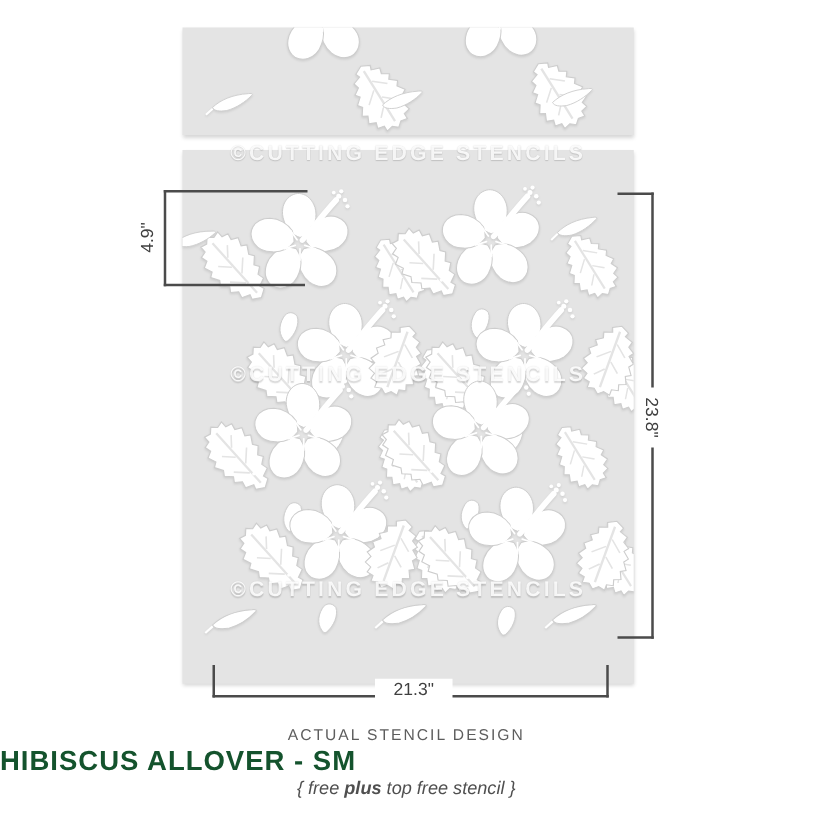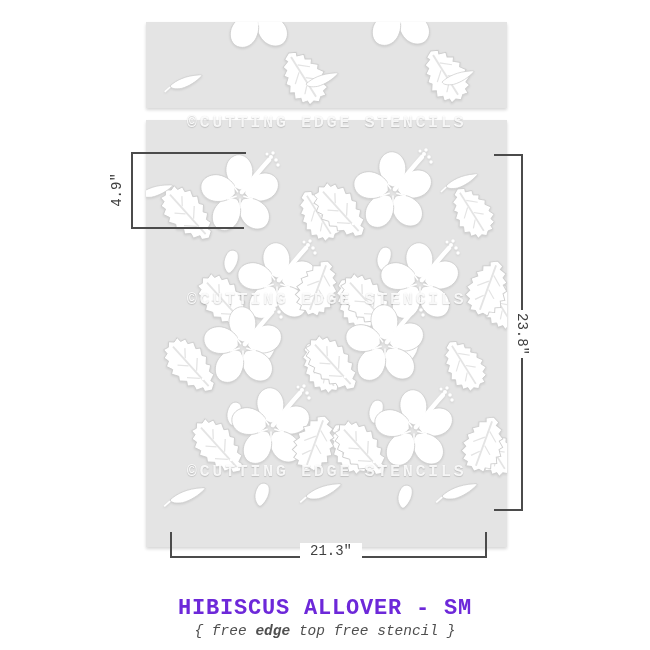--- a/index.html
+++ b/index.html
@@ -1,34 +1,34 @@
 <!DOCTYPE html>
 <html><head>
 <meta charset="utf-8">
 <style>
   html,body{margin:0;padding:0;}
   body{width:650px;height:650px;background:#ffffff;font-family:"Liberation Sans",sans-serif;overflow:hidden;}
-  .page{position:relative;width:650px;height:530px;background:#fff;font-family:Liberation Mono, monospace;}
+  .page{position:relative;width:650px;height:530px;background:#fff;}
   .stencil{position:absolute;background:#e4e4e4;box-shadow:0 2px 3px rgba(0,0,0,0.16);}
   .strip{left:146px;top:22px;width:361px;height:86px;}
   .panel{left:146px;top:120px;width:361px;height:427px;}
   .stencil svg{display:block;filter:drop-shadow(0 1px 1px rgba(0,0,0,0.10));}
   .watermark{position:absolute;left:146px;width:361px;text-align:center;white-space:nowrap;
     font-size:17px;font-weight:bold;letter-spacing:2.5px;color:rgba(255,255,255,0.88);
     text-shadow:0 1px 1px rgba(0,0,0,0.14),0 0 1px rgba(0,0,0,0.12);z-index:4;pointer-events:none;}
   .wm1{top:113px;} .wm2{top:290px;} .wm3{top:462px;}
   .dline{position:absolute;background:#4b4b4b;z-index:6;}
   .dim-label{position:absolute;z-index:7;font-size:14px;color:#3f3f3f;text-align:center;line-height:16px;}
   .ccw{transform:rotate(-90deg);transform-origin:center;width:42px;}
   .cw{transform:rotate(90deg);transform-origin:center;width:48px;background:#fff;padding:1px 0;}
   .hlabel{width:62px;background:#fff;}
   .caption-kicker{position:absolute;left:0;width:650px;top:581px;text-align:center;
     font-size:12.5px;letter-spacing:1.6px;color:#5d5d5d;}
-  .caption-title{position:absolute;left:0;width:650px;top:596px;text-align:center;
-    font-size:22px;font-weight:bold;letter-spacing:0.8px;color:#6d28d9;}
+  .caption-title{position:absolute;left:0;width:650px;top:596px;
+    font-size:22px;font-weight:bold;letter-spacing:0.8px;color:#14532d;}
   .caption-sub{position:absolute;left:0;width:650px;top:623px;text-align:center;
     font-size:14.5px;font-style:italic;color:#4f4f4f;}
   .caption-sub .b{font-weight:bold;}
 </style>
 </head>
 <body>
 
 <div class="page">
 
   <svg width="0" height="0" style="position:absolute" aria-hidden="true">
@@ -131,16 +131,17 @@
   <div class="dline" style="left:494px;top:154px;width:29px;height:2px"></div>
   <div class="dline" style="left:494px;top:509px;width:29px;height:2px"></div>
   <div class="dline" style="left:521px;top:154px;width:2px;height:357px"></div>
   <div class="dim-label cw" style="left:498px;top:325px;">23.8"</div>
 
   <div class="dline" style="left:170px;top:556px;width:317px;height:2px"></div>
   <div class="dline" style="left:170px;top:532px;width:2px;height:26px"></div>
   <div class="dline" style="left:485px;top:532px;width:2px;height:26px"></div>
   <div class="dim-label hlabel" style="left:300px;top:543px;">21.3"</div>
 
+  <div class="caption-kicker">ACTUAL STENCIL DESIGN</div>
   <div class="caption-title">HIBISCUS ALLOVER - SM</div>
-  <div class="caption-sub"><span>{ free </span><span class="b">edge</span><span> top free stencil }</span></div>
+  <div class="caption-sub"><span>{ free </span><span class="b">plus</span><span> top free stencil }</span></div>
 
 </div>
 
 </body></html>

